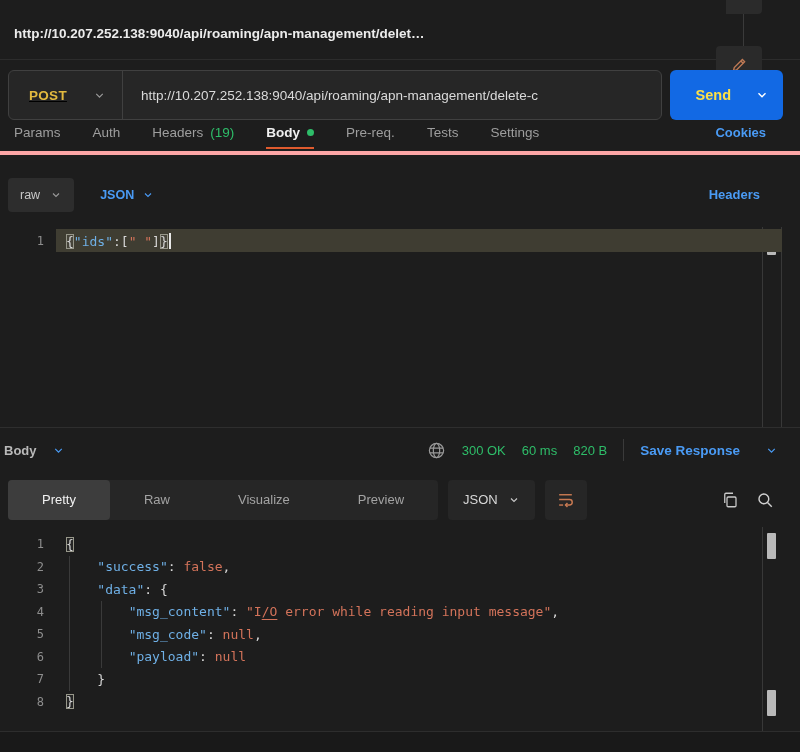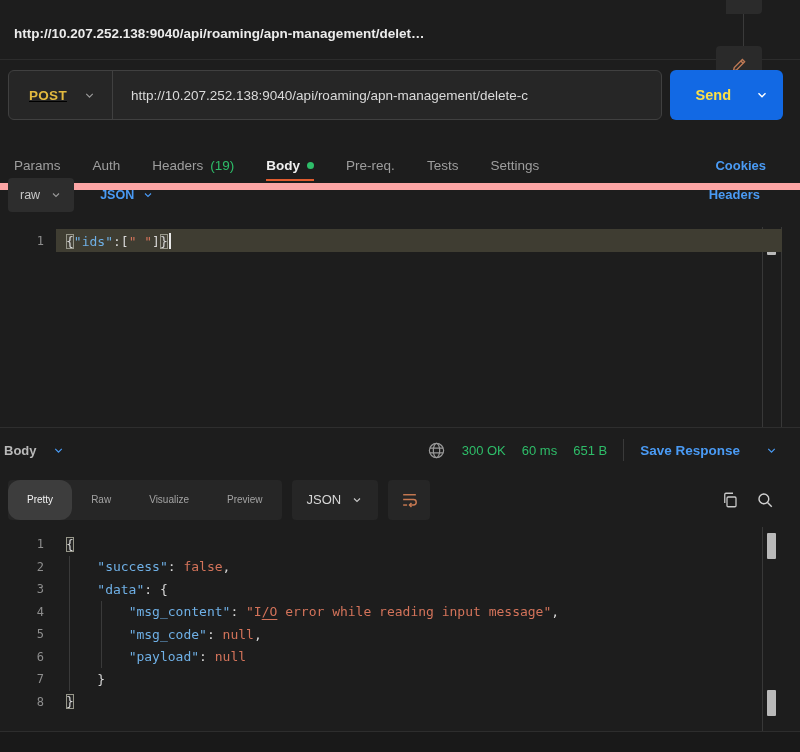--- a/index.html
+++ b/index.html
@@ -17,31 +17,31 @@
                color:#d6d6d6; font-size:13px; font-weight:700; }
   .save-chev { height:38px; width:36px; background:#2b2b2b; border-radius:0 4px 4px 0; margin-left:2px; }
   .vdiv { width:1px; height:32px; background:#3a3a3a; margin:0 15px; }
   .edit-btn { width:46px; height:38px; background:#2a2a2a; border-radius:4px; margin-right:8px; }
   .comment-btn { width:40px; height:38px; background:transparent; }
 
   
   .reqrow { top:60px; height:70px; padding:0 17px 0 8px; }
   .url-box { flex:1; height:50px; display:flex; align-items:center; background:#262626;
              border:1px solid #404040; border-radius:6px; margin-right:8px; overflow:hidden; }
-  .method { display:flex; align-items:center; height:100%; padding:0 0 0 20px; background:transparent; gap:16px;text-decoration:underline; }
+  .method { display:flex; align-items:center; height:100%; padding:0 0 0 20px; background:transparent; gap:26px;text-decoration:underline; }
   .method span { color:#e3ba3f; font-weight:700; font-size:13.5px; letter-spacing:.3px; }
   .url-sep { width:1px; height:49px; background:#404040; margin-left:16px; }
   .url-input { flex:1; background:transparent; border:none; outline:none; color:#dadada;
                font-size:13.5px; padding:0 6px 0 18px; white-space:nowrap; overflow:hidden; }
   .send-group { display:flex; height:50px; background:#1269e4; border-radius:6px; overflow:hidden; }
   .send-main { padding:0 10px 0 26px; color:#fde047; font-weight:700; font-size:14.5px; background:transparent; }
   .send-chev { width:42px; background:transparent; }
 
   
-  .tabsrow { top:148px; height:42px; padding:0 34px 0 14px; border-bottom:7px solid #fca5a5; }
+  .tabsrow { top:113px; height:42px; padding:0 34px 0 14px; border-bottom:4px solid #fca5a5; }
   .tabs { display:flex; align-items:center; gap:32px; flex:1; height:100%; }
   .tab { position:relative; display:flex; align-items:center; gap:7px; height:100%; font-size:13.5px;
          color:#9e9e9e; cursor:pointer; white-space:nowrap; }
   .tab.active { color:#f0f0f0; font-weight:600; }
   .tab.active::after { content:""; position:absolute; left:0; right:0; bottom:2px; height:2px; background:#e05b2e; }
   .tab .count { color:#2ebd69; }
   .tab .dot { width:7px; height:7px; border-radius:50%; background:#2ebd69; }
   .link { color:#4a9bf5; font-weight:600; font-size:13px; cursor:pointer; }
 
   
@@ -77,22 +77,22 @@
   .resp-panel span { color:#b9b9b9; font-weight:700; font-size:13px; }
   .meta-right { display:flex; align-items:center; gap:16px; margin-left:auto; }
   .stat { color:#2ebd69; font-size:13px; }
   .meta-div { width:1px; height:22px; background:#3a3a3a; }
   .save-resp { display:flex; align-items:center; gap:25px; cursor:pointer; }
   .save-resp span { color:#4a9bf5; font-weight:700; font-size:13.5px; }
 
   
   .resptabs { top:472px; height:55px; padding:0 26px 0 8px; }
   .seg { display:flex; align-items:center; height:40px; background:#262626; border-radius:4px; }
-  .seg-item { height:40px; padding:0 19px; display:flex; align-items:center; color:#a3a3a3;
-              font-size:10px; cursor:pointer; border-radius:12px; }
+  .seg-item { height:40px; padding:0 34px; display:flex; align-items:center; color:#a3a3a3;
+              font-size:13px; cursor:pointer; border-radius:4px; }
   .seg-item.active { background:#3d3d3d; color:#f2f2f2; }
   .lang-box { height:40px; padding:0 15px; background:#262626; border-radius:4px; margin-left:10px;
               display:flex; align-items:center; gap:10px; color:#d8d8d8; font-size:13px; cursor:pointer; }
   .wrap-box { height:40px; width:42px; background:#262626; border-radius:4px; margin-left:10px; }
   .tool-icons { margin-left:auto; display:flex; align-items:center; gap:17px; }
 
   
   .respbody { position:absolute; left:0; top:527px; right:0; height:204px; }
   .respbody .code-line { height:22.5px; }
   .guide { position:absolute; width:1px; background:#3a3a3a; z-index:0; }
@@ -228,21 +228,21 @@
     <div class="meta-right">
       <span>
         <svg width="19" height="19" viewBox="0 0 24 24" fill="none" stroke="#9a9a9a" stroke-width="1.5">
           <circle cx="12" cy="12" r="9"></circle>
             <ellipse cx="12" cy="12" rx="4" ry="9"></ellipse>
             <path d="M3.5 9h17M3.5 15h17"></path>
         </svg>
       </span>
       <span class="stat">300 OK</span>
       <span class="stat">60 ms</span>
-      <span class="stat">651 B</span>
+      <span class="stat">820 B</span>
       <div class="meta-div"></div>
       <div class="save-resp">
         <span>Save Response</span>
         <svg width="13" height="13" viewBox="0 0 24 24" fill="none" stroke="#4a9bf5" stroke-width="2.2">
             <path d="M6 9l6 6 6-6"></path>
           </svg>
       </div>
     </div>
   </div>
 

